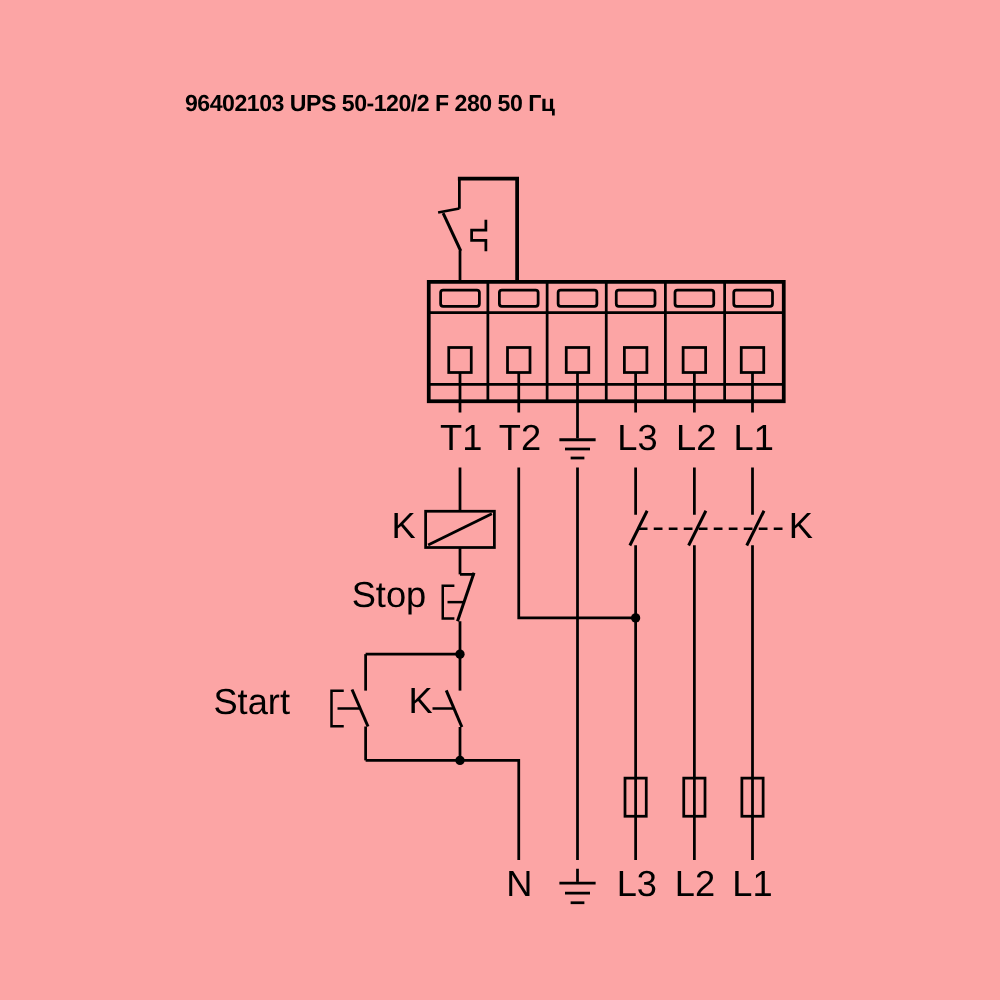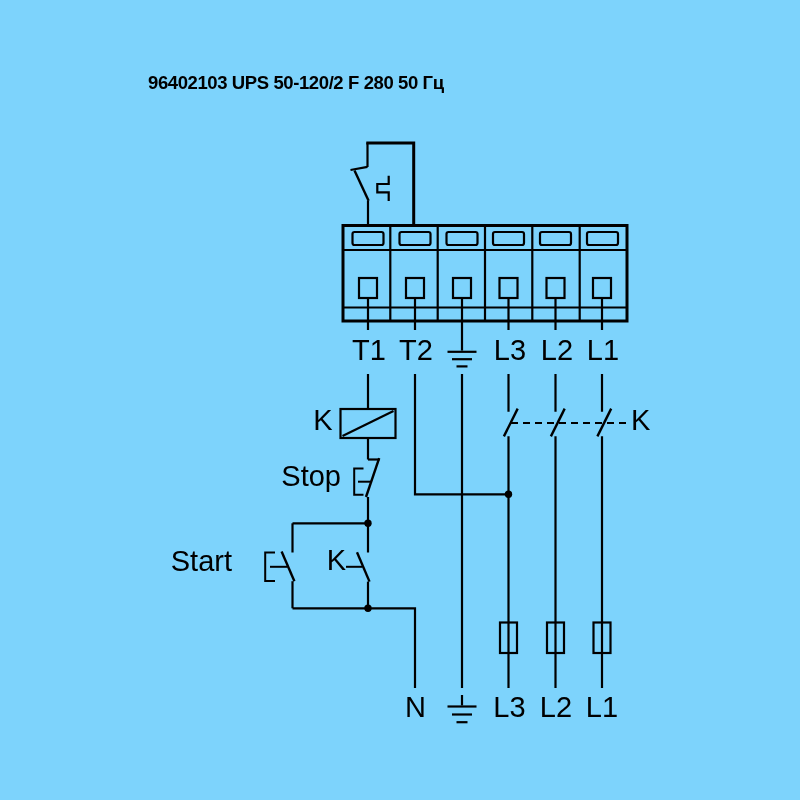--- a/index.html
+++ b/index.html
@@ -7,21 +7,21 @@
     padding: 0;
     width: 800px;
     height: 800px;
     background: #ffffff;
     font-family: "Liberation Sans", sans-serif;
   }
   #stage {
     position: relative;
     width: 800px;
     height: 800px;
-    background: #7dd3fc;
+    background: #fca5a5;
     overflow: hidden;
   }
   svg { display: block; }
   .lbl {
     font-family: "Liberation Sans", sans-serif;
     font-size: 29px;
     fill: #000000;
   }
   .title-text {
     font-family: "Liberation Sans", sans-serif;

